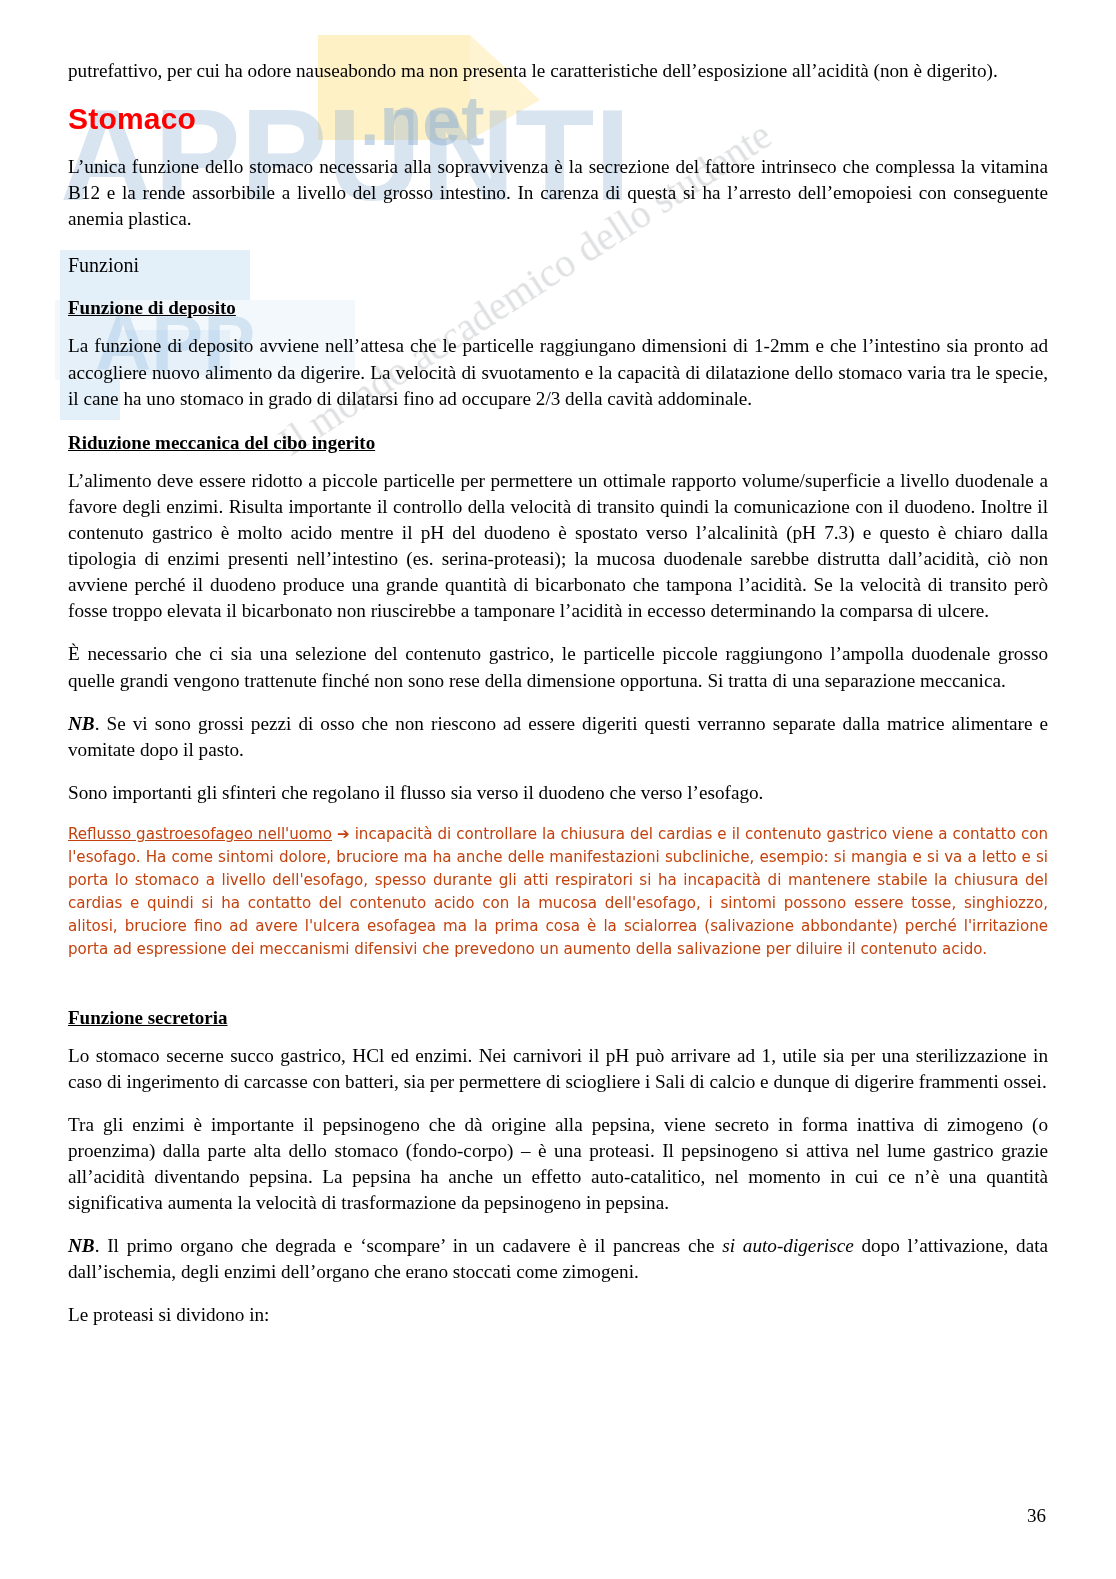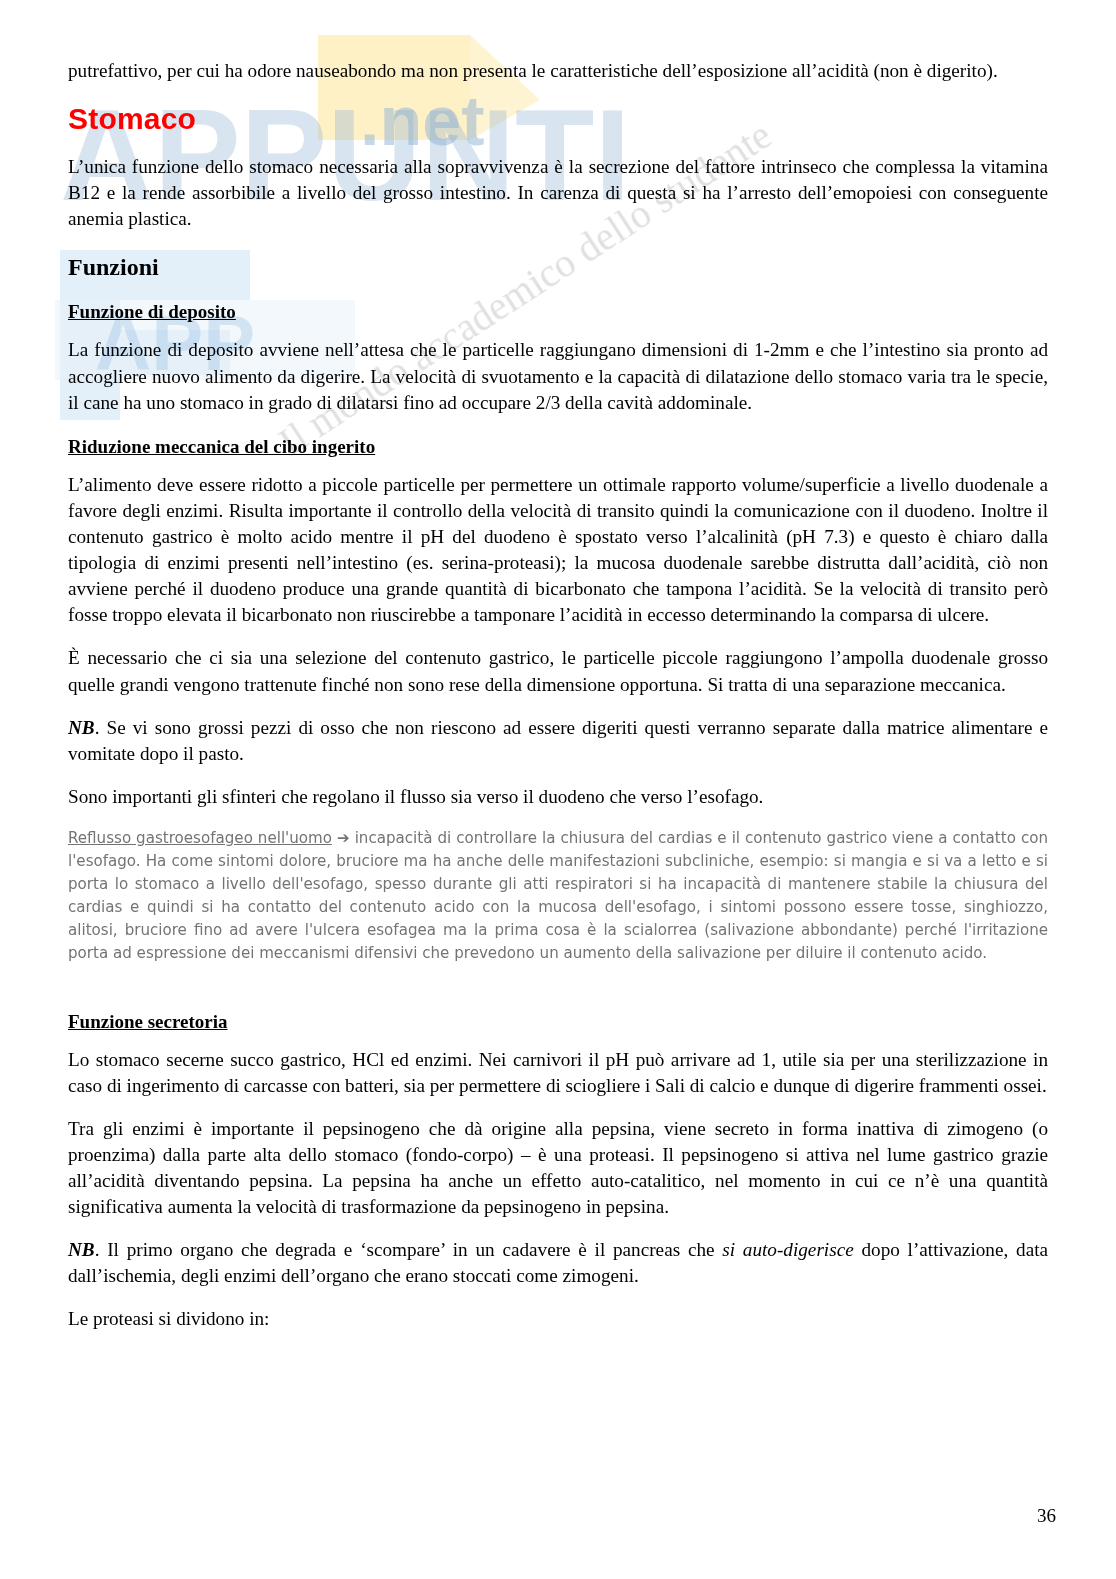--- a/index.html
+++ b/index.html
@@ -46,55 +46,55 @@
   h1.red-title {
     font-family: "Liberation Sans", sans-serif;
     font-size: 30px;
     font-weight: bold;
     color: #ff0000;
     margin: 18px 0 18px 0;
     letter-spacing: 0.2px;
   }
   h2.section-head {
     font-family: "Liberation Serif", serif;
-    font-size: 24px;
-    font-weight: bold;
+    font-size: 20px;
+    font-weight: normal;
     margin: 22px 0 16px 0;
   }
   h3.sub-head {
     font-family: "Liberation Serif", serif;
     font-size: 19px;
     font-weight: bold;
     text-decoration: underline;
     margin: 20px 0 14px 0;
   }
   .small-block {
     font-family: "DejaVu Sans", sans-serif;
     font-size: 15.1px;
     line-height: 1.52;
     text-align: justify;
     margin: 6px 0 0 0;
-    color: #737373;
+    color: #c2410c;
   }
   .small-block .u {
     text-decoration: underline;
   }
   .arrow {
     font-family: "DejaVu Sans", sans-serif;
   }
   .nb {
     font-weight: bold;
     font-style: italic;
   }
   .ital {
     font-style: italic;
   }
   .page-number {
     position: absolute;
-    right: 60px;
+    right: 70px;
     bottom: 52px;
     font-family: "Liberation Serif", serif;
     font-size: 19px;
     z-index: 2;
     text-align: right;
   }
   .wm-text {
     font-family: "Liberation Sans", sans-serif;
     font-weight: bold;
   }

